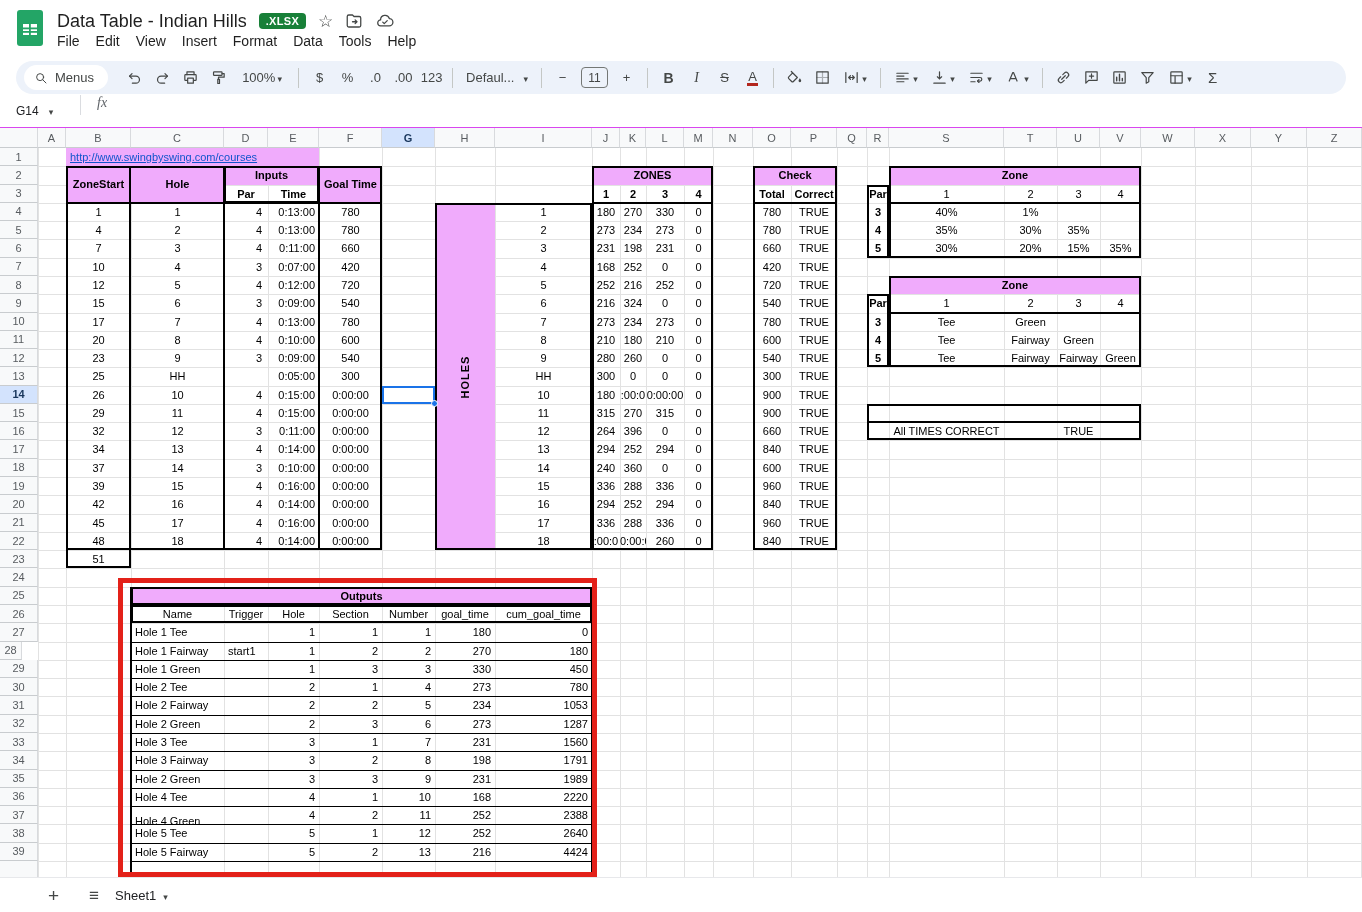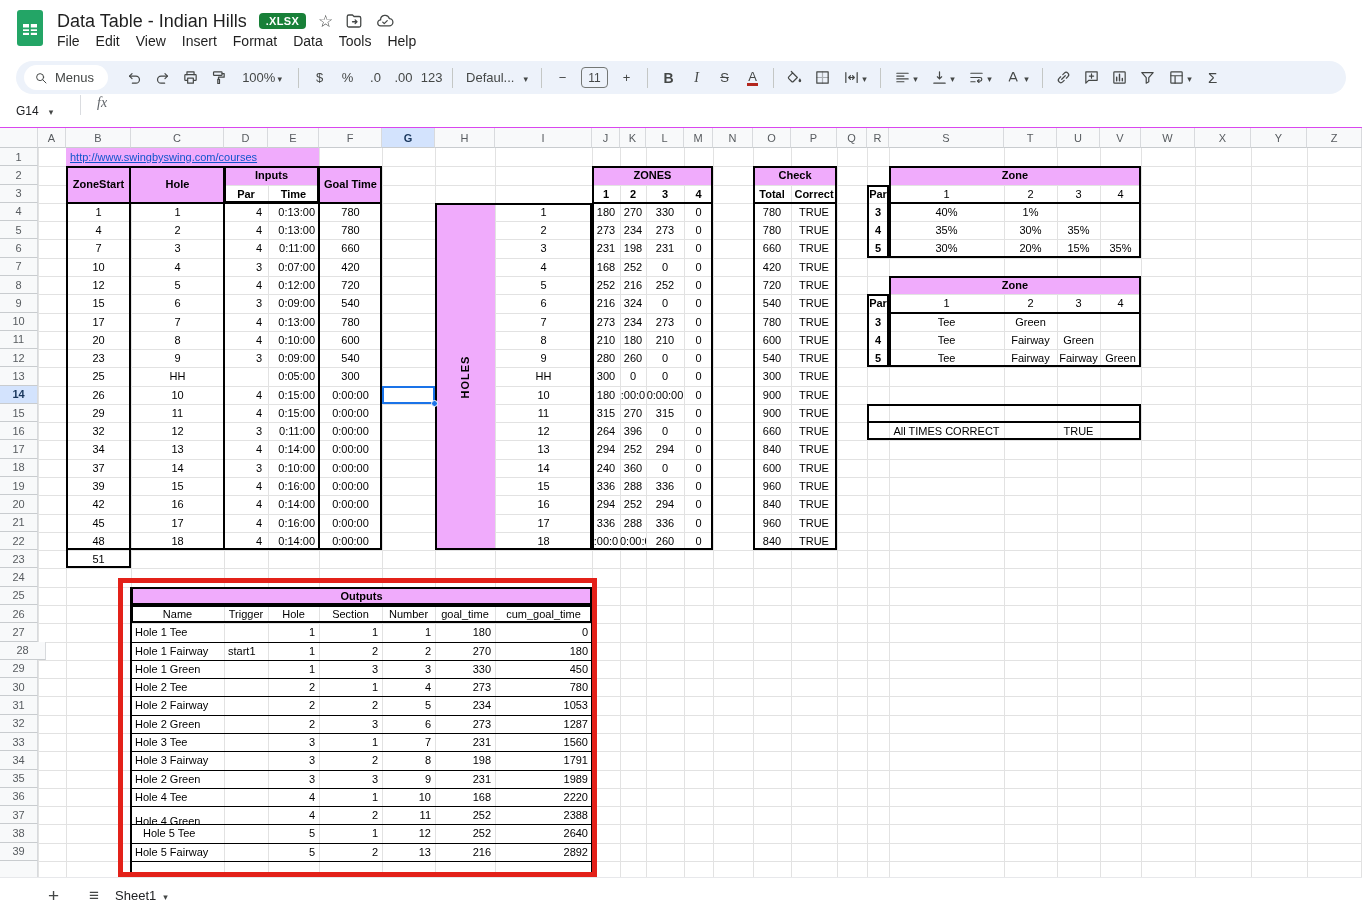--- a/index.html
+++ b/index.html
@@ -728,35 +728,35 @@
       <div class="cell r" style="left: 495px; top: 659.8px; width: 97px; height: 18.28px; line-height: 18.28px;">2220</div>
       <div class="ln" style="left: 131px; top: 678.08px; width: 461px; height: 1px;"></div>
       <div class="cell l" style="left: 131px; top: 684px; width: 93px; height: 18.28px; line-height: 18.28px;">Hole 4 Green</div>
       <div class="cell l" style="left: 224px; top: 678.08px; width: 44px; height: 18.28px; line-height: 18.28px;"></div>
       <div class="cell r" style="left: 268px; top: 678.08px; width: 51px; height: 18.28px; line-height: 18.28px;">4</div>
       <div class="cell r" style="left: 319px; top: 678.08px; width: 63px; height: 18.28px; line-height: 18.28px;">2</div>
       <div class="cell r" style="left: 382px; top: 678.08px; width: 53px; height: 18.28px; line-height: 18.28px;">11</div>
       <div class="cell r" style="left: 435px; top: 678.08px; width: 60px; height: 18.28px; line-height: 18.28px;">252</div>
       <div class="cell r" style="left: 495px; top: 678.08px; width: 97px; height: 18.28px; line-height: 18.28px;">2388</div>
       <div class="ln" style="left: 131px; top: 696.36px; width: 461px; height: 1px;"></div>
-      <div class="cell l" style="left: 131px; top: 696.36px; width: 93px; height: 18.28px; line-height: 18.28px; margin-left: 8px;">Hole 5 Tee</div>
+      <div class="cell l" style="left: 131px; top: 696.36px; width: 93px; height: 18.28px; line-height: 18.28px;">Hole 5 Tee</div>
       <div class="cell l" style="left: 224px; top: 696.36px; width: 44px; height: 18.28px; line-height: 18.28px;"></div>
       <div class="cell r" style="left: 268px; top: 696.36px; width: 51px; height: 18.28px; line-height: 18.28px;">5</div>
       <div class="cell r" style="left: 319px; top: 696.36px; width: 63px; height: 18.28px; line-height: 18.28px;">1</div>
       <div class="cell r" style="left: 382px; top: 696.36px; width: 53px; height: 18.28px; line-height: 18.28px;">12</div>
       <div class="cell r" style="left: 435px; top: 696.36px; width: 60px; height: 18.28px; line-height: 18.28px;">252</div>
       <div class="cell r" style="left: 495px; top: 696.36px; width: 97px; height: 18.28px; line-height: 18.28px;">2640</div>
       <div class="ln" style="left: 131px; top: 714.64px; width: 461px; height: 1px;"></div>
       <div class="cell l" style="left: 131px; top: 714.64px; width: 93px; height: 18.28px; line-height: 18.28px;">Hole 5 Fairway</div>
       <div class="cell l" style="left: 224px; top: 714.64px; width: 44px; height: 18.28px; line-height: 18.28px;"></div>
       <div class="cell r" style="left: 268px; top: 714.64px; width: 51px; height: 18.28px; line-height: 18.28px;">5</div>
       <div class="cell r" style="left: 319px; top: 714.64px; width: 63px; height: 18.28px; line-height: 18.28px;">2</div>
       <div class="cell r" style="left: 382px; top: 714.64px; width: 53px; height: 18.28px; line-height: 18.28px;">13</div>
       <div class="cell r" style="left: 435px; top: 714.64px; width: 60px; height: 18.28px; line-height: 18.28px;">216</div>
-      <div class="cell r" style="left: 495px; top: 714.64px; width: 97px; height: 18.28px; line-height: 18.28px;">2892</div>
+      <div class="cell r" style="left: 495px; top: 714.64px; width: 97px; height: 18.28px; line-height: 18.28px;">4424</div>
       <div class="ln" style="left: 131px; top: 732.92px; width: 461px; height: 1px;"></div>
       <div class="bx" style="left: 131px; top: 458.72px; width: 461px; height: 18.28px;"></div>
       <div class="bx" style="left: 131px; top: 477px; width: 461px; height: 18.28px;"></div>
       <div class="ln" style="left: 130px; top: 458.72px; width: 2px; height: 290.28px;"></div>
       <div class="ln" style="left: 591px; top: 458.72px; width: 2px; height: 290.28px;"></div>
       <div class="selb" style="left: 382px; top: 257.64px; width: 53px; height: 18.28px; border-color: rgb(26, 115, 232);"></div>
       <div class="seld" style="left: 431px; top: 271.92px; width: 7px; height: 7px; background: rgb(26, 115, 232);"></div>
       <div class="ch" id="corner" style="left: 0px; top: 0px; width: 38px; height: 20px;"></div>
       <div class="ch" style="left: 38px; top: 0px; width: 28px; height: 20px;">A</div>
       <div class="ch" style="left: 66px; top: 0px; width: 65px; height: 20px;">B</div>
@@ -804,21 +804,21 @@
       <div class="rh" style="left: 0px; top: 330.76px; width: 38px; height: 18.28px;">18</div>
       <div class="rh" style="left: 0px; top: 349.04px; width: 38px; height: 18.28px;">19</div>
       <div class="rh" style="left: 0px; top: 367.32px; width: 38px; height: 18.28px;">20</div>
       <div class="rh" style="left: 0px; top: 385.6px; width: 38px; height: 18.28px;">21</div>
       <div class="rh" style="left: 0px; top: 403.88px; width: 38px; height: 18.28px;">22</div>
       <div class="rh" style="left: 0px; top: 422.16px; width: 38px; height: 18.28px;">23</div>
       <div class="rh" style="left: 0px; top: 440.44px; width: 38px; height: 18.28px;">24</div>
       <div class="rh" style="left: 0px; top: 458.72px; width: 38px; height: 18.28px;">25</div>
       <div class="rh" style="left: 0px; top: 477px; width: 38px; height: 18.28px;">26</div>
       <div class="rh" style="left: 0px; top: 495.28px; width: 38px; height: 18.28px;">27</div>
-      <div class="rh" style="left: 0px; top: 513.56px; width: 46px; height: 18.28px;">28</div>
+      <div class="rh" style="left: 0px; top: 513.56px; width: 22px; height: 18.28px;">28</div>
       <div class="rh" style="left: 0px; top: 531.84px; width: 38px; height: 18.28px;">29</div>
       <div class="rh" style="left: 0px; top: 550.12px; width: 38px; height: 18.28px;">30</div>
       <div class="rh" style="left: 0px; top: 568.4px; width: 38px; height: 18.28px;">31</div>
       <div class="rh" style="left: 0px; top: 586.68px; width: 38px; height: 18.28px;">32</div>
       <div class="rh" style="left: 0px; top: 604.96px; width: 38px; height: 18.28px;">33</div>
       <div class="rh" style="left: 0px; top: 623.24px; width: 38px; height: 18.28px;">34</div>
       <div class="rh" style="left: 0px; top: 641.52px; width: 38px; height: 18.28px;">35</div>
       <div class="rh" style="left: 0px; top: 659.8px; width: 38px; height: 18.28px;">36</div>
       <div class="rh" style="left: 0px; top: 678.08px; width: 38px; height: 18.28px;">37</div>
       <div class="rh" style="left: 0px; top: 696.36px; width: 38px; height: 18.28px;">38</div>

